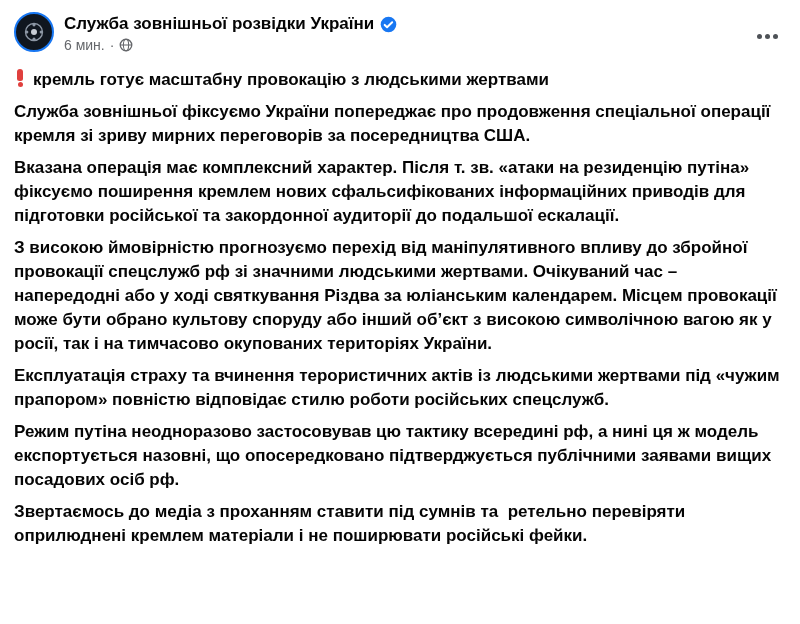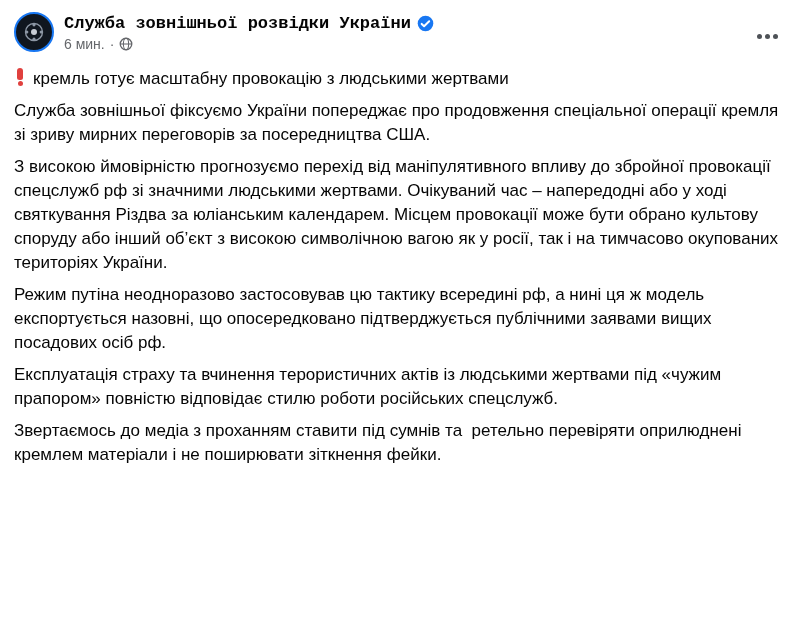--- a/index.html
+++ b/index.html
@@ -15,34 +15,34 @@
   
   .post-header { display: flex; align-items: flex-start; gap: 10px; }
   .avatar {
     width: 40px; height: 40px; border-radius: 50%;
     border: 2px solid #1877f2; background: #10161f;
     display: flex; align-items: center; justify-content: center;
     flex: 0 0 auto; cursor: pointer;
   }
   .author-block { display: flex; flex-direction: column; gap: 3px; padding-top: 2px; }
   .author-row { display: flex; align-items: center; gap: 6px; }
-  .author-name { font-size: 17px; font-weight: 700; color: #050505; cursor: pointer; font-family: Liberation Mono, monospace; }
+  .author-name { font-size: 17px; font-weight: 700; color: #050505; cursor: pointer; }
   .verified { width: 17px; height: 17px; display: inline-block; }
   .meta-row { display: flex; align-items: center; gap: 5px; font-size: 14px; color: #65676b; text-align: center; }
   .meta-sep { color: #65676b; }
   .globe { width: 14px; height: 14px; display: inline-block; }
 
   .more-btn {
     position: absolute; top: 28px; right: 16px;
     display: flex; gap: 3px; padding: 6px; border-radius: 50%; cursor: pointer;
   }
   .more-btn i { width: 5px; height: 5px; border-radius: 50%; background: #4e5257; }
 
   
-  .post-text { margin-top: 12px; }
+  .post-text { margin-top: 12px; font-weight: bold; }
   .post-text p {
     margin: 8px 0 0; font-size: 17px; line-height: 24px;
     color: #050505; white-space: pre-wrap;
   }
   p.headline { margin-top: 15px; }
 
   
   .excl {
     display: inline-block; position: relative;
     width: 11px; height: 18px; margin-right: 8px; vertical-align: -2px;
@@ -101,19 +101,20 @@
 
   <div class="more-btn">
     <i></i>
     <i></i>
     <i></i>
   </div>
 
   <div class="post-text">
     <p class="headline"><span class="excl"><span class="bar"></span><span class="dot"></span></span><span>кремль готує масштабну провокацію з людськими жертвами</span></p>
     <p>Служба зовнішньої фіксуємо України попереджає про продовження спеціальної операції кремля зі зриву мирних переговорів за посередництва США.</p>
+    <p>Вказана операція має комплексний характер. Після т. зв. «атаки на резиденцію путіна» фіксуємо поширення кремлем нових сфальсифікованих інформаційних приводів для підготовки російської та закордонної аудиторії до подальшої ескалації.</p>
     <p>З високою ймовірністю прогнозуємо перехід від маніпулятивного впливу до збройної провокації спецслужб рф зі значними людськими жертвами. Очікуваний час – напередодні або у ході святкування Різдва за юліанським календарем. Місцем провокації може бути обрано культову споруду або інший об’єкт з високою символічною вагою як у росії, так і на тимчасово окупованих територіях України.</p>
+    <p>Експлуатація страху та вчинення терористичних актів із людськими жертвами під «чужим прапором» повністю відповідає стилю роботи російських спецслужб.</p>
     <p>Режим путіна неодноразово застосовував цю тактику всередині рф, а нині ця ж модель експортується назовні, що опосередковано підтверджується публічними заявами вищих посадових осіб рф.</p>
-    <p>Експлуатація страху та вчинення терористичних актів із людськими жертвами під «чужим прапором» повністю відповідає стилю роботи російських спецслужб.</p>
-    <p>Звертаємось до медіа з проханням ставити під сумнів та  ретельно перевіряти оприлюднені кремлем матеріали і не поширювати зіткнення фейки.</p>
+    <p>Звертаємось до медіа з проханням ставити під сумнів та  ретельно перевіряти оприлюднені кремлем матеріали і не поширювати російські фейки.</p>
   </div>
 
 </div>
 
 </body></html>

